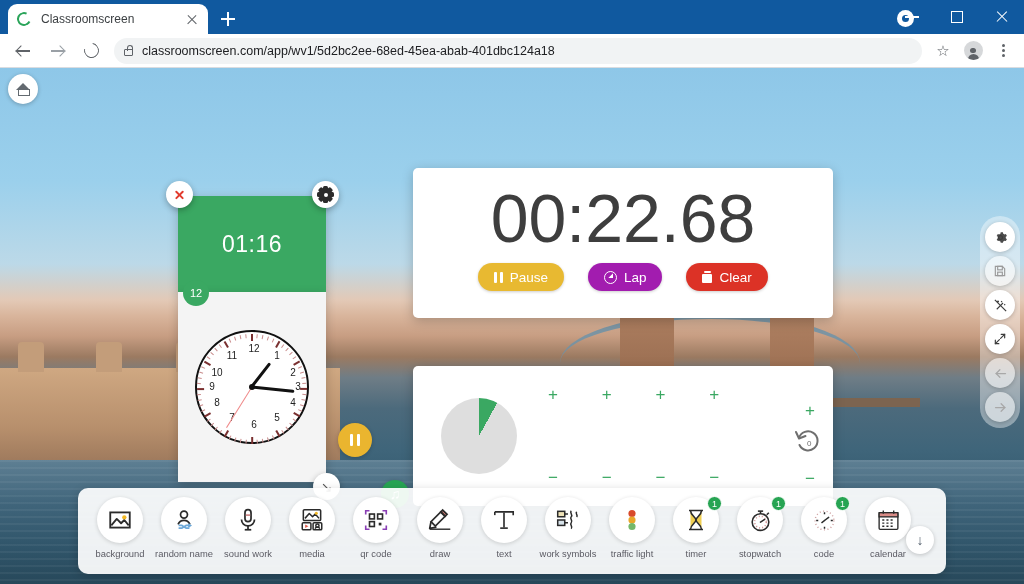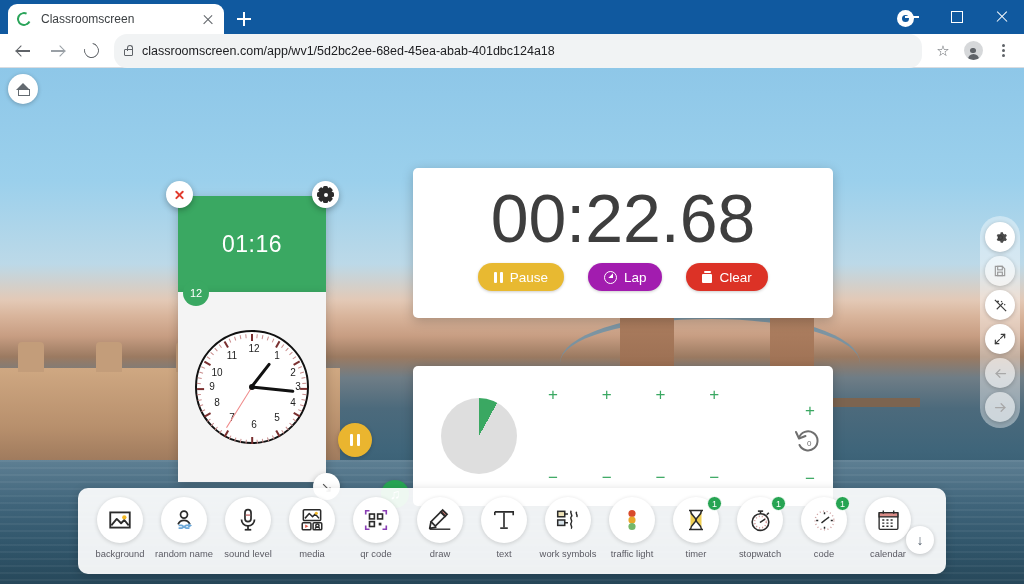--- a/index.html
+++ b/index.html
@@ -11,21 +11,21 @@
   }
 
   
   .browser { width: 1024px; height: 584px; position: relative; }
 
   .titlebar {
     height: 34px; background: #10599f;
     display: flex; align-items: flex-end; position: relative;
   }
   .tab {
-    margin-left: 8px; width: 216px; height: 30px;
+    margin-left: 8px; width: 200px; height: 30px;
     background: #fff; border-radius: 9px 9px 0 0;
     display: flex; align-items: center; padding: 0 8px;
     position: relative; z-index: 2;
   }
   .tab-favicon {
     width: 16px; height: 16px; flex: 0 0 16px;
     margin-right: 9px; position: relative;
   }
   .tab-favicon::before {
     content: ""; position: absolute; inset: 1px;
@@ -115,21 +115,21 @@
     border-top: 1.5px solid #9aa0a6; transform: rotate(45deg);
   }
   .arrow-r::before { background: #9aa0a6; }
   .reload {
     width: 15px; height: 15px; border: 1.6px solid #5f6368;
     border-radius: 50%; border-top-color: transparent;
     transform: rotate(-35deg);
   }
 
   .omnibox {
-    flex: 1; height: 34px; background: #f1f3f4;
+    flex: 1; height: 26px; background: #f1f3f4;
     border-radius: 13px; display: flex; align-items: center;
     padding: 0 10px; margin: 0 6px; cursor: text;
   }
   .lock {
     width: 9px; height: 7px; border: 1.3px solid #5f6368;
     border-radius: 1px; position: relative; margin-right: 9px;
     margin-top: 3px; flex: 0 0 9px;
   }
   .lock::before {
     content: ""; position: absolute; left: 1.6px; top: -5px;
@@ -806,21 +806,21 @@
       <div class="tool">
         <div class="tool-circle">
           <svg width="26" height="26" viewBox="0 0 24 24" fill="none" stroke="#2b2b2b" stroke-width="1.6">
             <rect x="9.2" y="2.5" width="5.6" height="11" rx="2.8"></rect>
             <path d="M10 7.5h4" stroke="#d08a8a" stroke-width="1.6"></path>
             <path d="M6 11.5a6 6 0 0 0 12 0"></path>
             <path d="M12 17.5V21"></path>
               <path d="M9 21h6"></path>
           </svg>
         </div>
-        <div class="tool-label">sound level</div>
+        <div class="tool-label">sound work</div>
       </div>
 
       <div class="tool">
         <div class="tool-circle">
           <svg width="26" height="26" viewBox="0 0 24 24" fill="none" stroke="#2b2b2b" stroke-width="1.4">
             <rect x="4" y="2.5" width="16" height="10" rx="1"></rect>
             <path d="M5.5 10.5l4-4.5 3 3 2.5-2.5 3.5 4" stroke-linejoin="round"></path>
             <circle cx="16" cy="5.8" r="1.4" fill="#f2b825" stroke="none"></circle>
             <rect x="3" y="14.5" width="8" height="6.5" rx="1"></rect>
             <path d="M5.7 16.2l3 1.6-3 1.6z" fill="#e05a4a" stroke="none"></path>

